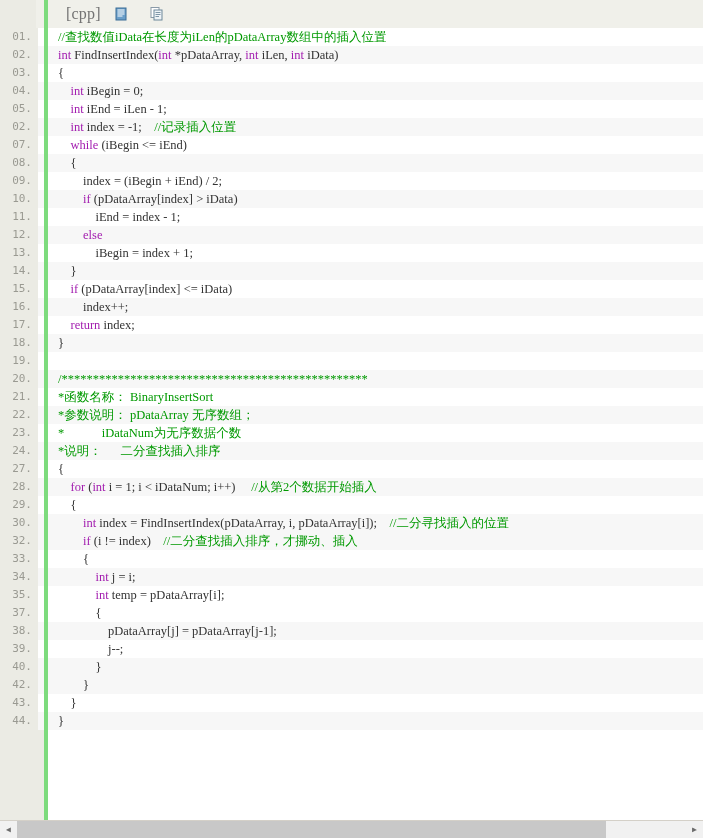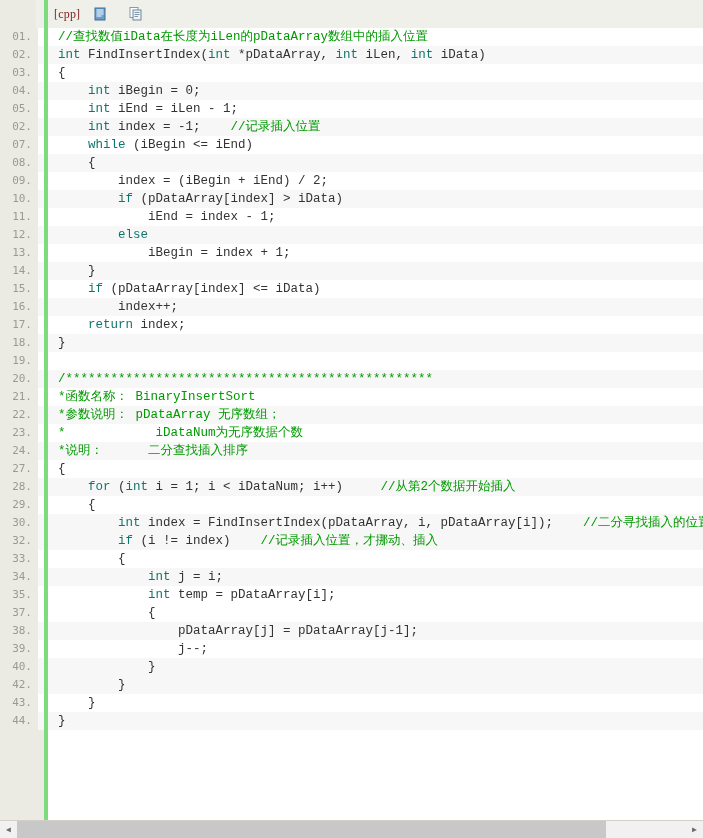--- a/index.html
+++ b/index.html
@@ -48,23 +48,23 @@
     position: absolute;
     left: 44px;
     top: 0;
     width: 4px;
     height: 100%;
     background: #7ddb7d;
   }
   .lang-tag {
     position: relative;
     font-family: "Liberation Serif", "DejaVu Serif", serif;
-    font-size: 12px;
-    color: #7f1d1d;
-    margin-left: 36px;
+    font-size: 16px;
+    color: #737373;
+    margin-left: 48px;
     letter-spacing: 0.2px;
   }
   .toolbar-icon {
     position: relative;
     margin-left: 12px;
     width: 16px;
     height: 16px;
     display: inline-block;
     cursor: pointer;
   }
@@ -130,28 +130,28 @@
     height: 18px;
     line-height: 18px;
     padding-right: 6px;
     box-sizing: border-box;
     user-select: none;
   }
   .lc {
     display: block;
     margin-left: 56px;
     padding-left: 2px;
-    font-family: Liberation Mono, monospace;
+    font-family: Liberation Serif, serif;
     font-size: 12.5px;
     color: #333333;
     height: 18px;
     line-height: 18px;
     white-space: pre;
   }
-  .lc .kw   { color: #0f766e; }
+  .lc .kw   { color: #a21caf; }
   .lc .cmt  { color: #009900; }
 
   
   .hscroll {
     position: relative;
     flex: 0 0 auto;
     height: 17px;
     background: #f1f1f1;
     border-top: 1px solid #d4d0c8;
     display: flex;
@@ -244,21 +244,21 @@
         <li class=""><span class="ln">19.</span><code class="lc"><span></span></code></li>
         <li class="odd"><span class="ln">20.</span><code class="lc"><span class="cmt">/*************************************************</span></code></li>
         <li class=""><span class="ln">21.</span><code class="lc"><span class="cmt">*函数名称： BinaryInsertSort</span></code></li>
         <li class="odd"><span class="ln">22.</span><code class="lc"><span class="cmt">*参数说明： pDataArray 无序数组；</span></code></li>
         <li class=""><span class="ln">23.</span><code class="lc"><span class="cmt">*            iDataNum为无序数据个数</span></code></li>
         <li class="odd"><span class="ln">24.</span><code class="lc"><span class="cmt">*说明：      二分查找插入排序</span></code></li>
         <li class=""><span class="ln">27.</span><code class="lc"><span>{</span></code></li>
         <li class="odd"><span class="ln">28.</span><code class="lc"><span>    </span><span class="kw">for</span><span> (</span><span class="kw">int</span><span> i = 1; i &lt; iDataNum; i++)     </span><span class="cmt">//从第2个数据开始插入</span></code></li>
         <li class=""><span class="ln">29.</span><code class="lc"><span>    {</span></code></li>
         <li class="odd"><span class="ln">30.</span><code class="lc"><span>        </span><span class="kw">int</span><span> index = FindInsertIndex(pDataArray, i, pDataArray[i]);    </span><span class="cmt">//二分寻找插入的位置</span></code></li>
-        <li class="odd"><span class="ln">32.</span><code class="lc"><span>        </span><span class="kw">if</span><span> (i != index)    </span><span class="cmt">//记录插入位置，才挪动、插入</span></code></li>
+        <li class="odd"><span class="ln">32.</span><code class="lc"><span>        </span><span class="kw">if</span><span> (i != index)    </span><span class="cmt">//二分查找插入排序，才挪动、插入</span></code></li>
         <li class=""><span class="ln">33.</span><code class="lc"><span>        {</span></code></li>
         <li class="odd"><span class="ln">34.</span><code class="lc"><span>            </span><span class="kw">int</span><span> j = i;</span></code></li>
         <li class=""><span class="ln">35.</span><code class="lc"><span>            </span><span class="kw">int</span><span> temp = pDataArray[i];</span></code></li>
         <li class=""><span class="ln">37.</span><code class="lc"><span>            {</span></code></li>
         <li class="odd"><span class="ln">38.</span><code class="lc"><span>                pDataArray[j] = pDataArray[j-1];</span></code></li>
         <li class=""><span class="ln">39.</span><code class="lc"><span>                j--;</span></code></li>
         <li class="odd"><span class="ln">40.</span><code class="lc"><span>            }</span></code></li>
         <li class="odd"><span class="ln">42.</span><code class="lc"><span>        }</span></code></li>
         <li class=""><span class="ln">43.</span><code class="lc"><span>    }</span></code></li>
         <li class="odd"><span class="ln">44.</span><code class="lc"><span>}</span></code></li>

